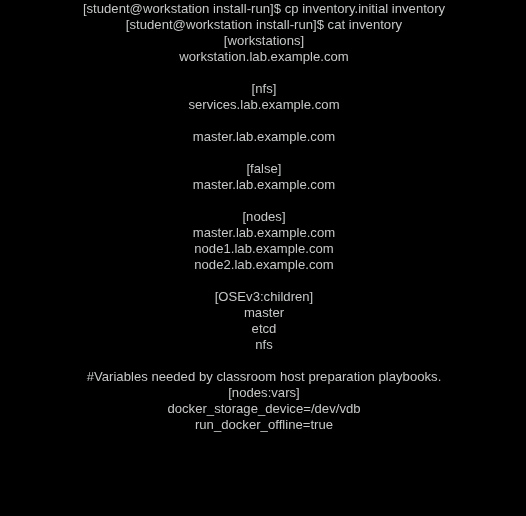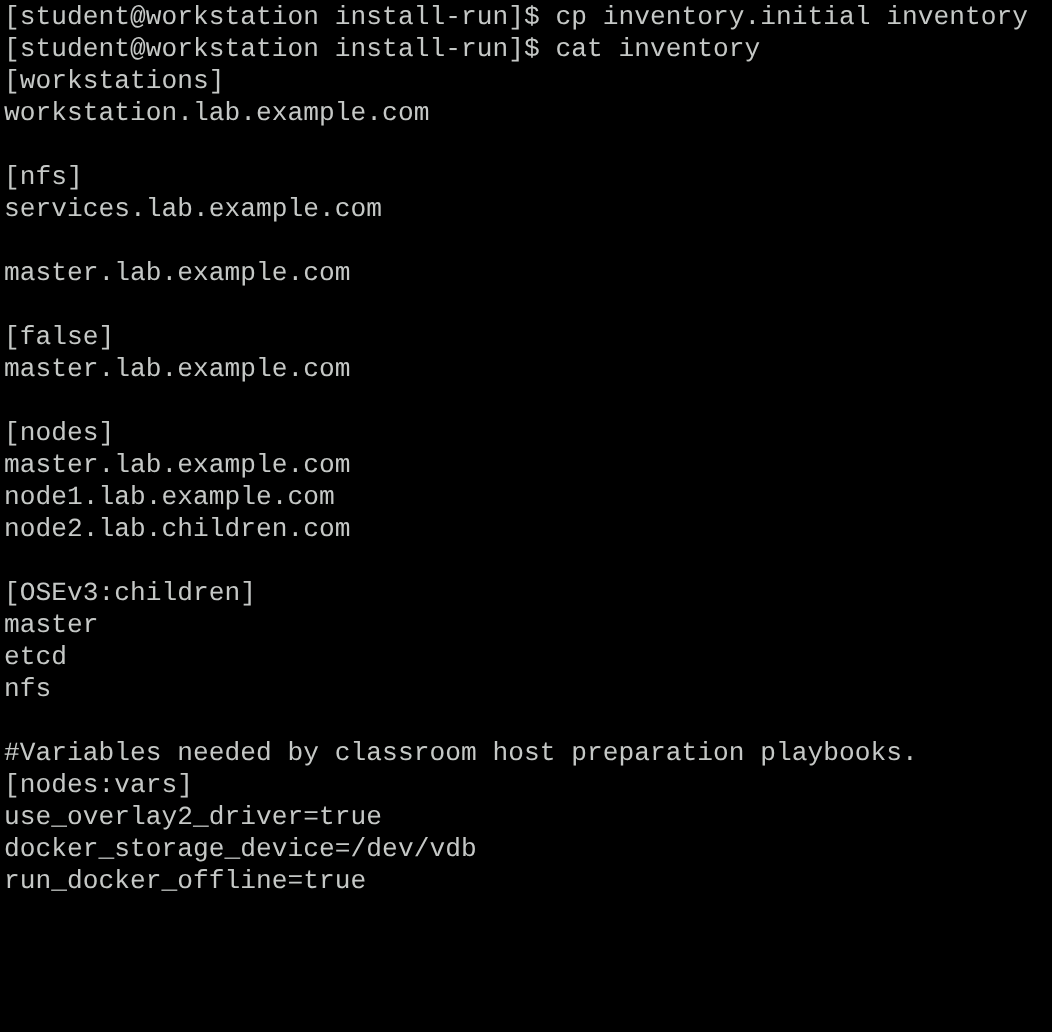--- a/index.html
+++ b/index.html
@@ -31,21 +31,22 @@
     box-sizing: border-box;
   }
   .line {
     display: block;
     height: 16px;
     line-height: 16px;
     font-size: 13.1px;
     letter-spacing: 0.02px;
     color: #c5c8c6;
     white-space: pre;
-    font-family: Liberation Mono, monospace;
+    font-family: Liberation Sans, sans-serif;
+    text-align: center;
   }
   .line.blank {
     color: transparent;
   }
 </style>
 </head>
 <body>
 
 <div id="terminal">
   <div id="screen">
@@ -59,26 +60,25 @@
       <span class="line">services.lab.example.com</span>
       <span class="line blank"></span>
       <span class="line">master.lab.example.com</span>
       <span class="line blank"></span>
       <span class="line">[false]</span>
       <span class="line">master.lab.example.com</span>
       <span class="line blank"></span>
       <span class="line">[nodes]</span>
       <span class="line">master.lab.example.com</span>
       <span class="line">node1.lab.example.com</span>
-      <span class="line">node2.lab.children.com</span>
+      <span class="line">node2.lab.example.com</span>
       <span class="line blank"></span>
       <span class="line">[OSEv3:children]</span>
       <span class="line">master</span>
       <span class="line">etcd</span>
       <span class="line">nfs</span>
       <span class="line blank"></span>
       <span class="line">#Variables needed by classroom host preparation playbooks.</span>
       <span class="line">[nodes:vars]</span>
-      <span class="line">use_overlay2_driver=true</span>
       <span class="line">docker_storage_device=/dev/vdb</span>
       <span class="line">run_docker_offline=true</span>
     </div>
 </div>
 
 </body></html>

